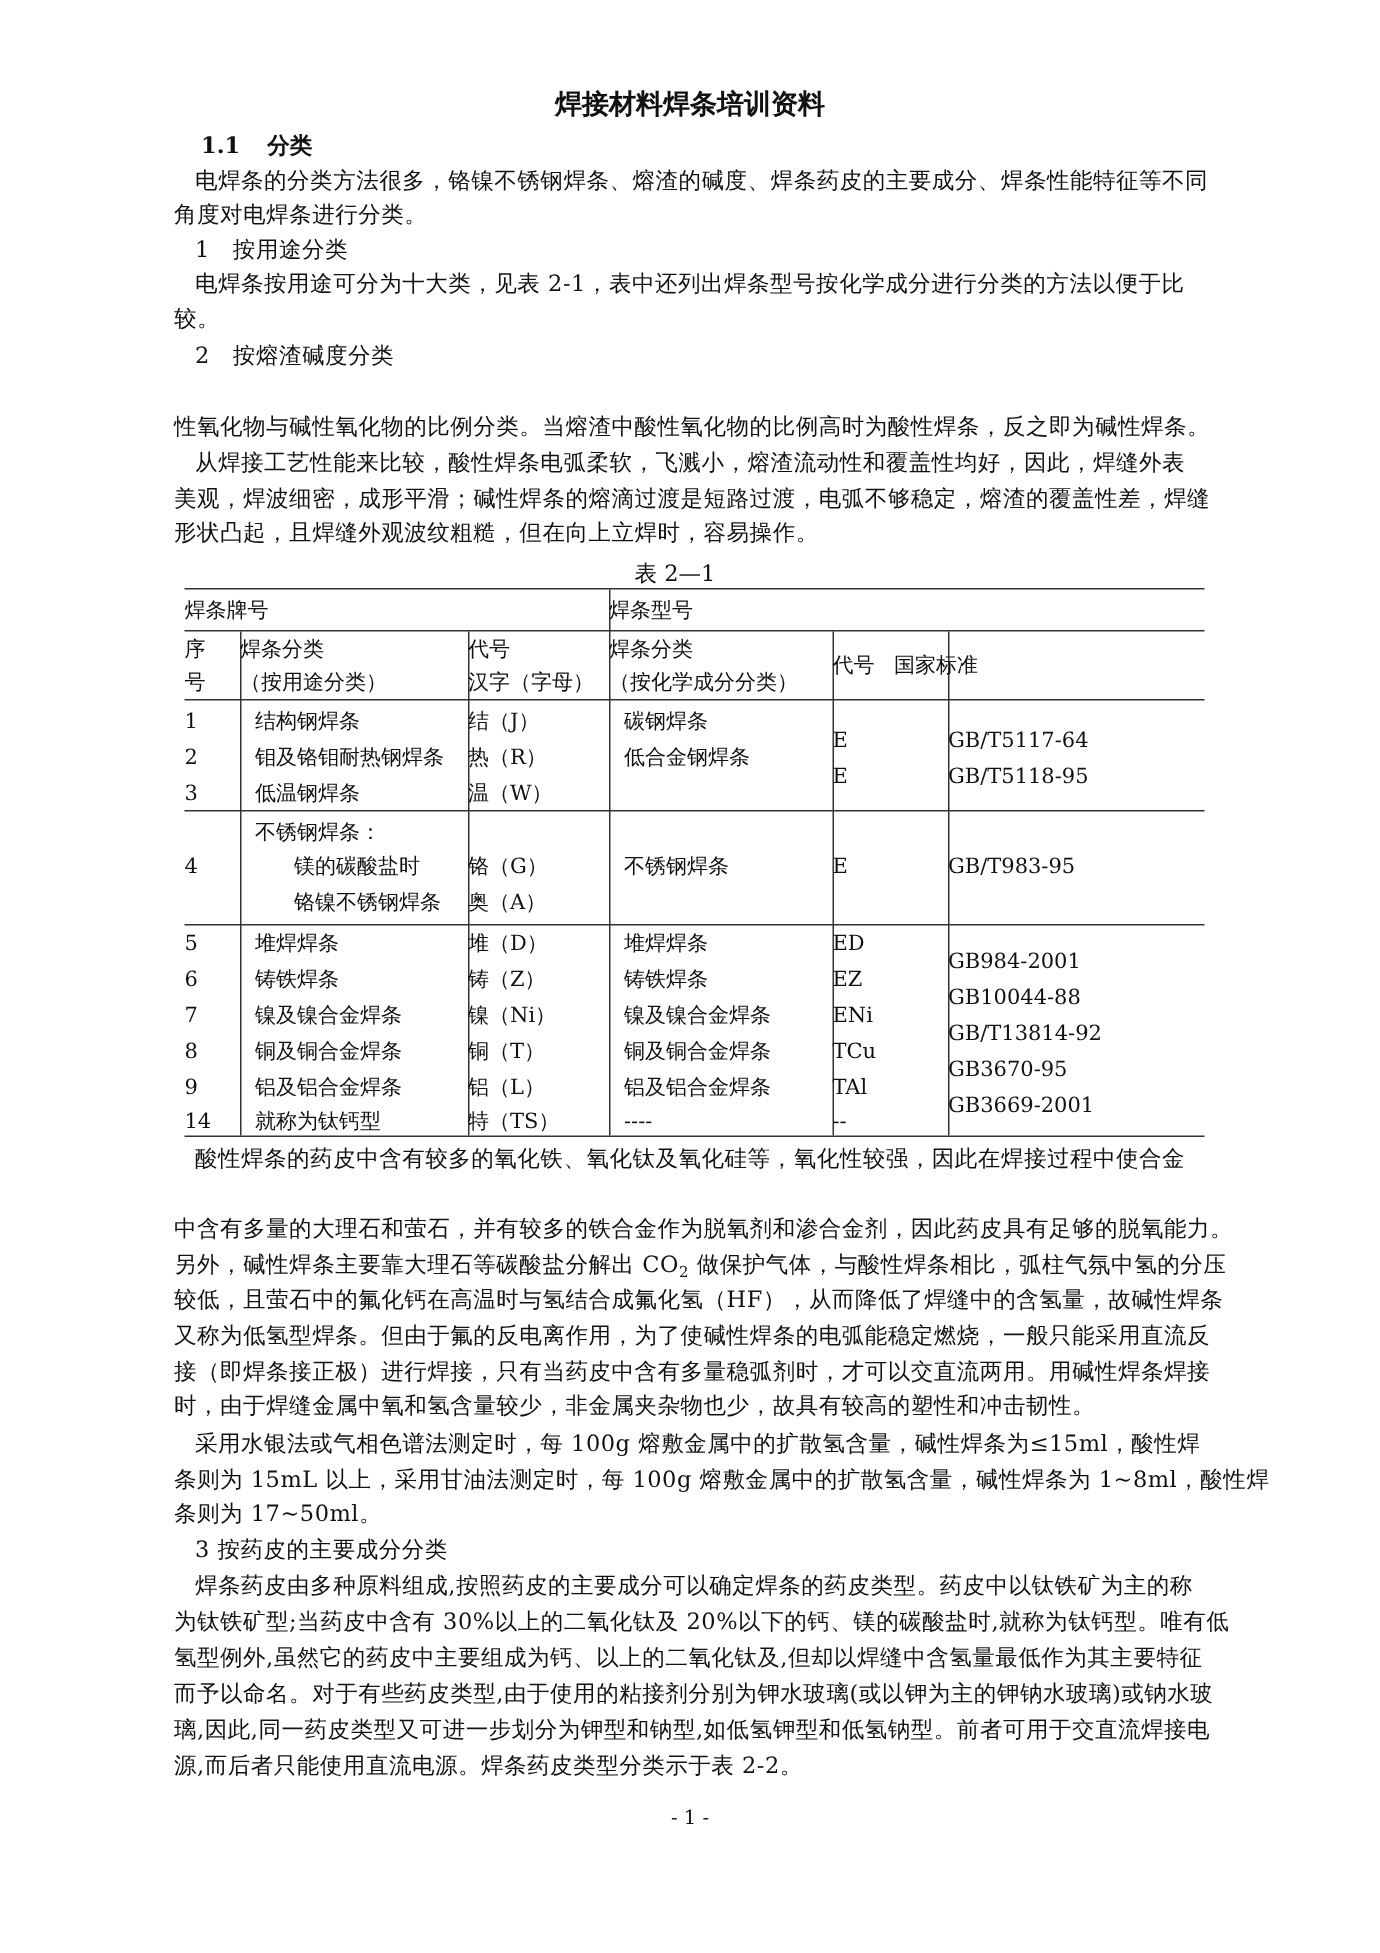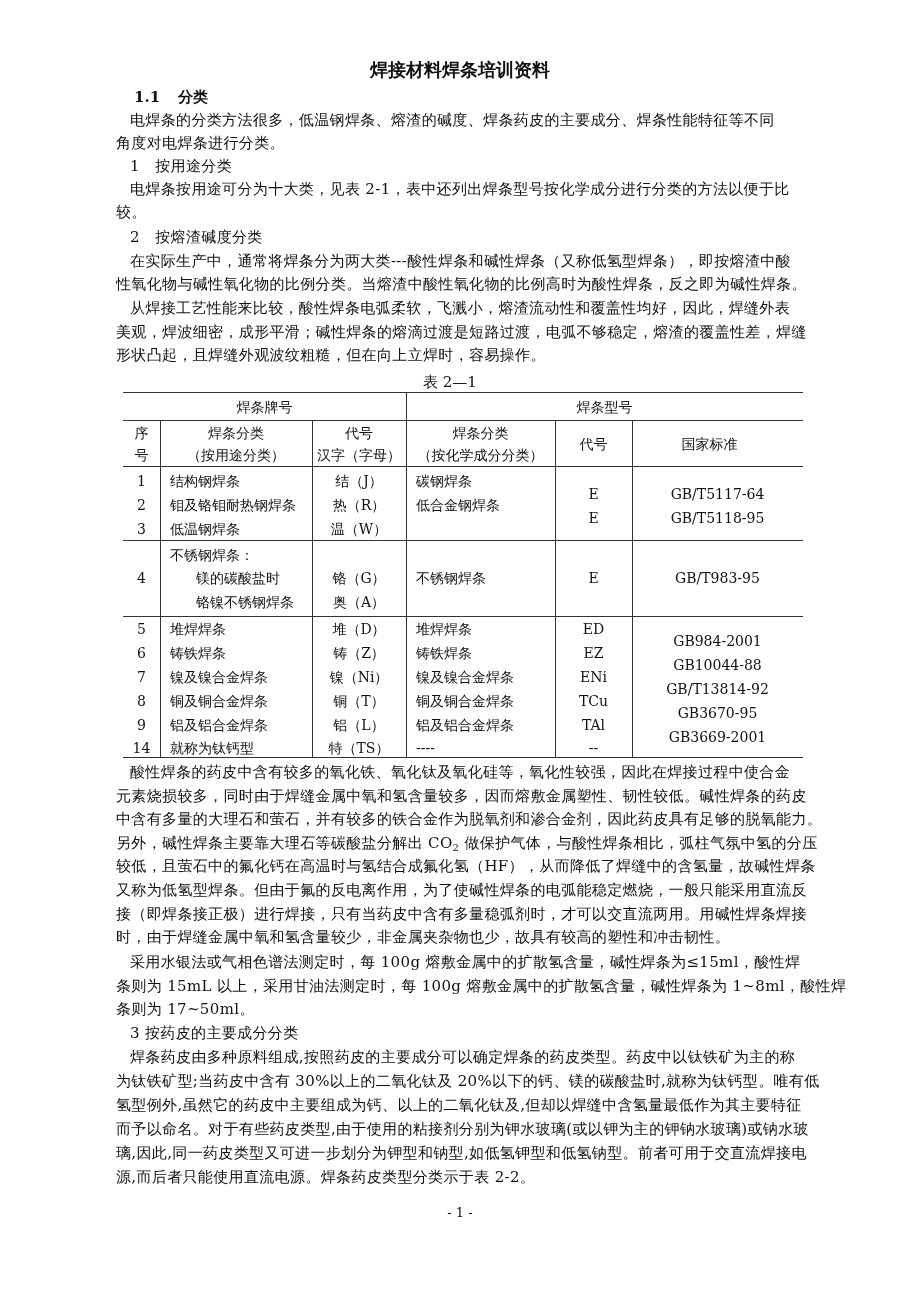--- a/index.html
+++ b/index.html
@@ -12,44 +12,43 @@
   .title { position: absolute; top: 58px; left: 0; width: 920px; text-align: center;
            font-family: "DejaVu Sans", "Liberation Sans", sans-serif; font-weight: bold;
            font-size: 18px; line-height: 24px; }
   .h11 { position: absolute; top: 86px; left: 134px; font-size: 15px; font-weight: bold; line-height: 22px; }
   .h11 .num { margin-right: 18px; }
   .caption { position: absolute; top: 371px; left: 0; width: 900px; text-align: center;
              font-size: 15px; line-height: 22px; }
   .hr { position: absolute; left: 123px; width: 680px; height: 0; border-top: 1.5px solid #333; }
   .vr { position: absolute; width: 0; border-left: 1px solid #333; }
   .cell { position: absolute; font-size: 14px; line-height: 18px; white-space: nowrap; }
-  .c { text-align: center; }
+  .c { }
   .pagenum { position: absolute; top: 1205px; left: 0; width: 920px; text-align: center; font-size: 13px; }
   sub { font-size: 10px; vertical-align: -3px; line-height: 0; }
 </style>
 </head>
 <body>
 
 <div class="page">
 
   <div class="title">焊接材料焊条培训资料</div>
 
   <div class="h11">
     <span class="num">1.1</span><span>分类</span>
   </div>
 
-  <div class="line indent" style="top:109px">电焊条的分类方法很多，低温钢焊条、熔渣的碱度、焊条药皮的主要成分、焊条性能特征等不同</div>
+  <div class="line indent" style="top:109px">电焊条的分类方法很多，铬镍不锈钢焊条、熔渣的碱度、焊条药皮的主要成分、焊条性能特征等不同</div>
   <div class="line" style="top:132px">角度对电焊条进行分类。</div>
 
   <div class="line indent" style="top:155px">1　按用途分类</div>
   <div class="line indent" style="top:178px">电焊条按用途可分为十大类，见表 2-1，表中还列出焊条型号按化学成分进行分类的方法以便于比</div>
   <div class="line" style="top:201px">较。</div>
 
   <div class="line indent" style="top:226px">2　按熔渣碱度分类</div>
-  <div class="line indent" style="top:250px">在实际生产中，通常将焊条分为两大类---酸性焊条和碱性焊条（又称低氢型焊条），即按熔渣中酸</div>
   <div class="line" style="top:273px">性氧化物与碱性氧化物的比例分类。当熔渣中酸性氧化物的比例高时为酸性焊条，反之即为碱性焊条。</div>
   <div class="line indent" style="top:297px">从焊接工艺性能来比较，酸性焊条电弧柔软，飞溅小，熔渣流动性和覆盖性均好，因此，焊缝外表</div>
   <div class="line" style="top:321px">美观，焊波细密，成形平滑；碱性焊条的熔滴过渡是短路过渡，电弧不够稳定，熔渣的覆盖性差，焊缝</div>
   <div class="line" style="top:344px">形状凸起，且焊缝外观波纹粗糙，但在向上立焊时，容易操作。</div>
 
   <div class="caption">表 2—1</div>
 
   <div>
 
     <div class="hr" style="top:392px"></div>
@@ -70,21 +69,21 @@
 
     <div class="cell c" style="left:123px; width:37px; top:424px">序</div>
     <div class="cell c" style="left:123px; width:37px; top:446px">号</div>
     <div class="cell c" style="left:160px; width:152px; top:424px">焊条分类</div>
     <div class="cell c" style="left:160px; width:152px; top:446px">（按用途分类）</div>
     <div class="cell c" style="left:312px; width:94px; top:424px">代号</div>
     <div class="cell c" style="left:312px; width:94px; top:446px">汉字（字母）</div>
     <div class="cell c" style="left:406px; width:149px; top:424px">焊条分类</div>
     <div class="cell c" style="left:406px; width:149px; top:446px">（按化学成分分类）</div>
     <div class="cell c" style="left:555px; width:77px; top:435px">代号</div>
-    <div class="cell c" style="left:624px; width:171px; top:435px">国家标准</div>
+    <div class="cell c" style="left:596px; width:171px; top:435px">国家标准</div>
 
     <div class="cell c" style="left:123px; width:37px; top:472px">1</div>
     <div class="cell c" style="left:123px; width:37px; top:496px">2</div>
     <div class="cell c" style="left:123px; width:37px; top:520px">3</div>
     <div class="cell" style="left:170px; top:472px">结构钢焊条</div>
     <div class="cell" style="left:170px; top:496px">钼及铬钼耐热钢焊条</div>
     <div class="cell" style="left:170px; top:520px">低温钢焊条</div>
     <div class="cell c" style="left:312px; width:94px; top:472px">结（J）</div>
     <div class="cell c" style="left:312px; width:94px; top:496px">热（R）</div>
     <div class="cell c" style="left:312px; width:94px; top:520px">温（W）</div>
@@ -141,21 +140,20 @@
     <div class="cell c" style="left:555px; width:77px; top:739px">--</div>
 
     <div class="cell c" style="left:632px; width:171px; top:632px">GB984-2001</div>
     <div class="cell c" style="left:632px; width:171px; top:656px">GB10044-88</div>
     <div class="cell c" style="left:632px; width:171px; top:680px">GB/T13814-92</div>
     <div class="cell c" style="left:632px; width:171px; top:704px">GB3670-95</div>
     <div class="cell c" style="left:632px; width:171px; top:728px">GB3669-2001</div>
   </div>
 
   <div class="line indent" style="top:761px">酸性焊条的药皮中含有较多的氧化铁、氧化钛及氧化硅等，氧化性较强，因此在焊接过程中使合金</div>
-  <div class="line" style="top:785px">元素烧损较多，同时由于焊缝金属中氧和氢含量较多，因而熔敷金属塑性、韧性较低。碱性焊条的药皮</div>
   <div class="line" style="top:808px">中含有多量的大理石和萤石，并有较多的铁合金作为脱氧剂和渗合金剂，因此药皮具有足够的脱氧能力。</div>
   <div class="line" style="top:832px"><span>另外，碱性焊条主要靠大理石等碳酸盐分解出 CO</span><sub>2</sub> <span>做保护气体，与酸性焊条相比，弧柱气氛中氢的分压</span></div>
   <div class="line" style="top:855px">较低，且萤石中的氟化钙在高温时与氢结合成氟化氢（HF），从而降低了焊缝中的含氢量，故碱性焊条</div>
   <div class="line" style="top:879px">又称为低氢型焊条。但由于氟的反电离作用，为了使碱性焊条的电弧能稳定燃烧，一般只能采用直流反</div>
   <div class="line" style="top:903px">接（即焊条接正极）进行焊接，只有当药皮中含有多量稳弧剂时，才可以交直流两用。用碱性焊条焊接</div>
   <div class="line" style="top:926px">时，由于焊缝金属中氧和氢含量较少，非金属夹杂物也少，故具有较高的塑性和冲击韧性。</div>
 
   <div class="line indent" style="top:951px">采用水银法或气相色谱法测定时，每 100g 熔敷金属中的扩散氢含量，碱性焊条为≤15ml，酸性焊</div>
   <div class="line" style="top:975px">条则为 15mL 以上，采用甘油法测定时，每 100g 熔敷金属中的扩散氢含量，碱性焊条为 1~8ml，酸性焊</div>
   <div class="line" style="top:998px">条则为 17~50ml。</div>

